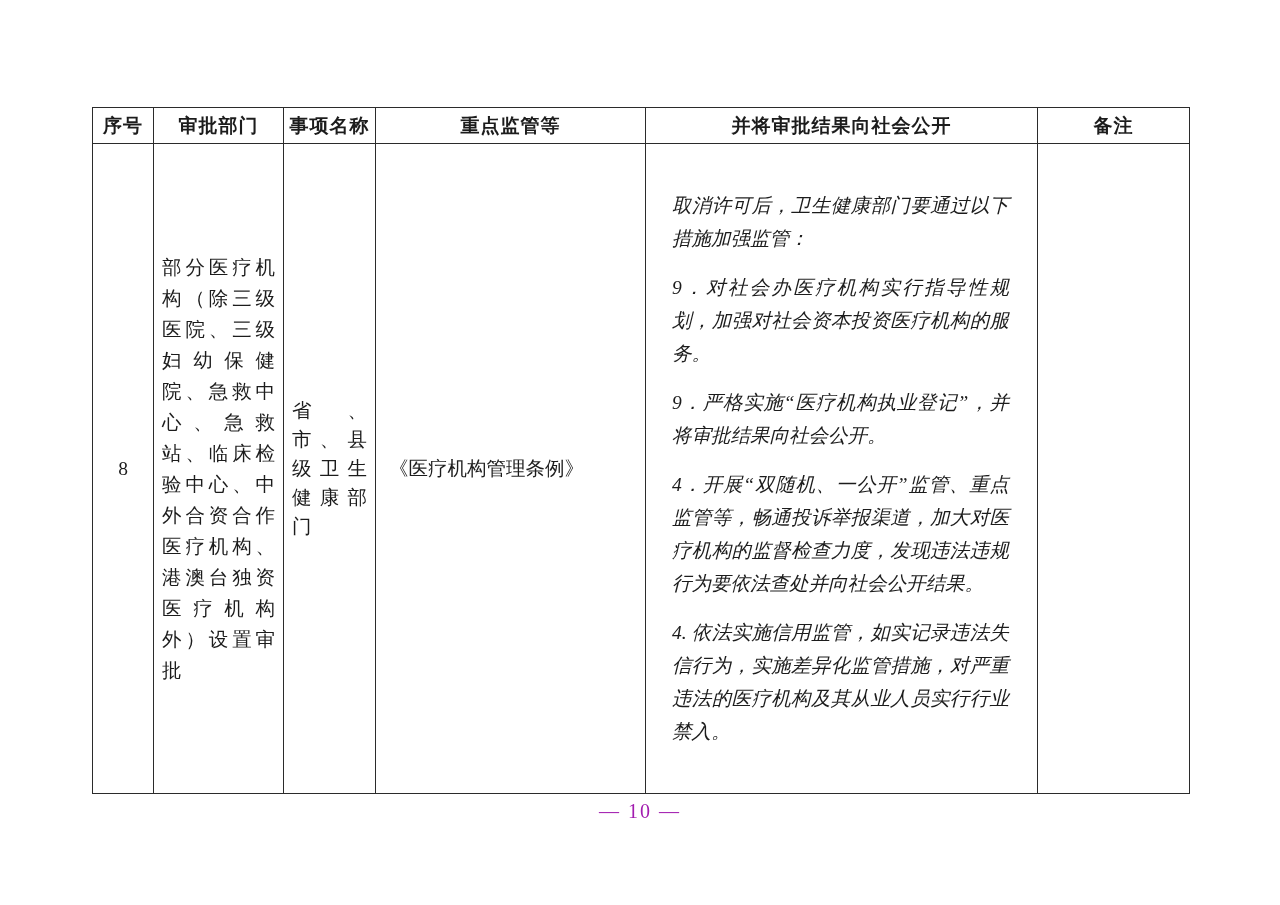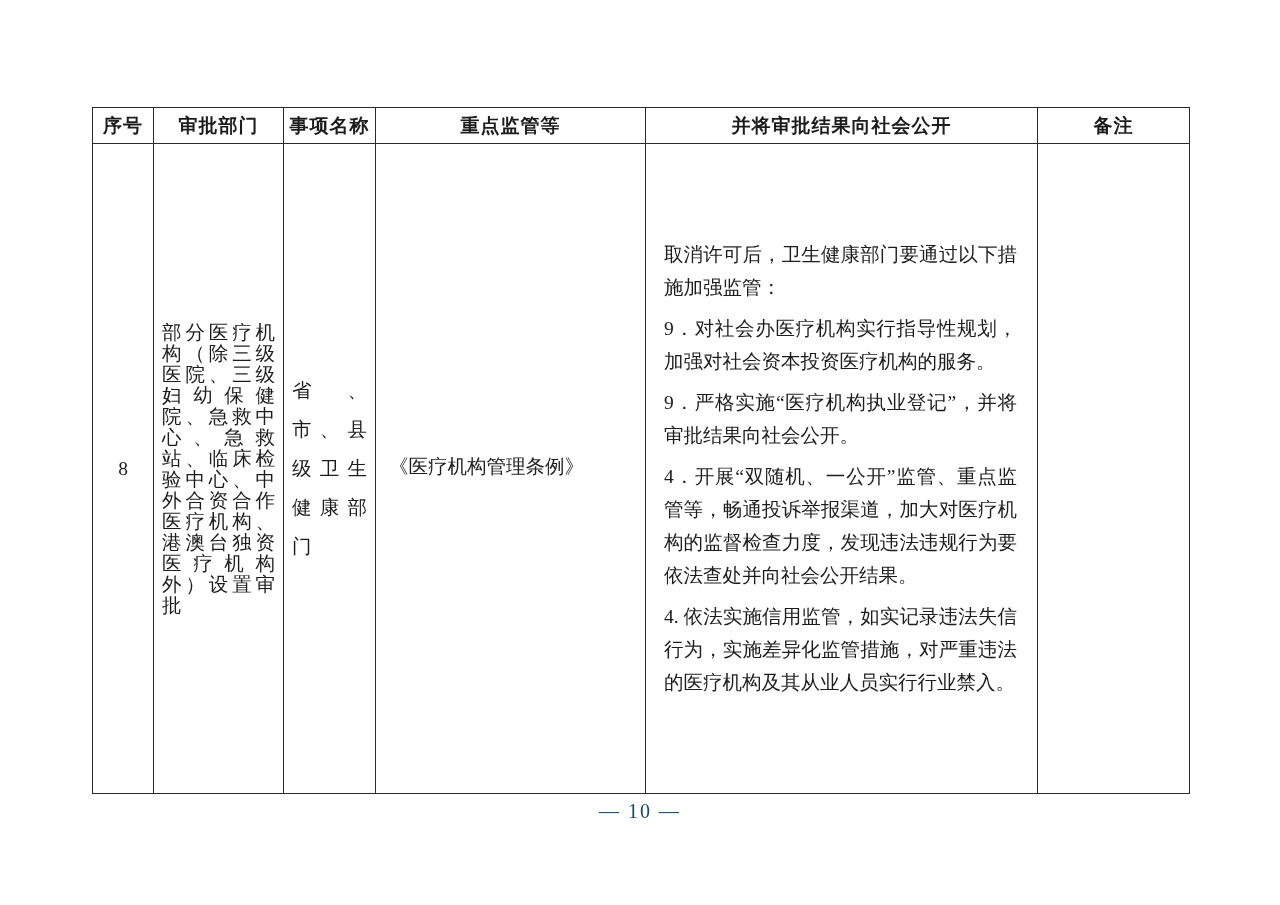--- a/index.html
+++ b/index.html
@@ -33,52 +33,51 @@
     padding: 0 2px;
     letter-spacing: 1px;
   }
   .doc-table tbody td {
     height: 650px;
     font-size: 19.5px;
   }
   td.cell-seq { text-align: center; font-size: 20px; }
   td.cell-item {
     padding: 0 8px;
-    line-height: 21px;
+    line-height: 31px;
     text-align: justify;
     text-justify: inter-ideograph;
   }
   td.cell-dept {
     padding: 0 8px;
-    line-height: 39px;
+    line-height: 29px;
     text-align: justify;
     text-justify: inter-ideograph;
   }
   td.cell-basis {
     padding: 0 13px;
     line-height: 31px;
     text-align: left;
-    font-family: Liberation Mono, monospace;
   }
   td.cell-measures {
     padding: 0 12px 0 10px;
     line-height: 33px;
     text-align: justify;
     text-justify: inter-ideograph;
   }
-  td.cell-measures p { margin: 8px; }
+  td.cell-measures p { margin: 16px; font-style: italic; }
   td.cell-remark { }
   .page-footer {
     position: absolute;
     top: 800px; left: 0;
     width: 1280px;
     text-align: center;
     font-size: 20px;
     letter-spacing: 2px;
-    color: #0c4a6e;
+    color: #a21caf;
   }
 </style>
 </head>
 <body>
 
 <table class="doc-table">
   <colgroup>
     <col style="width:61px">
     <col style="width:130px">
     <col style="width:92px">

